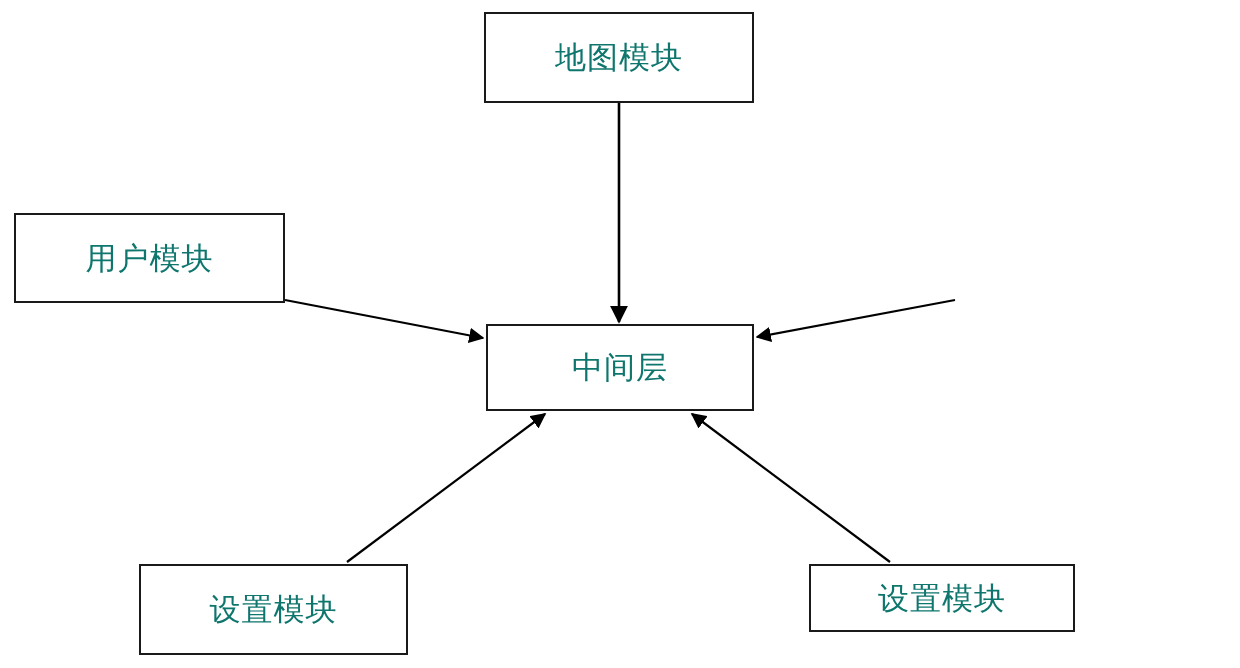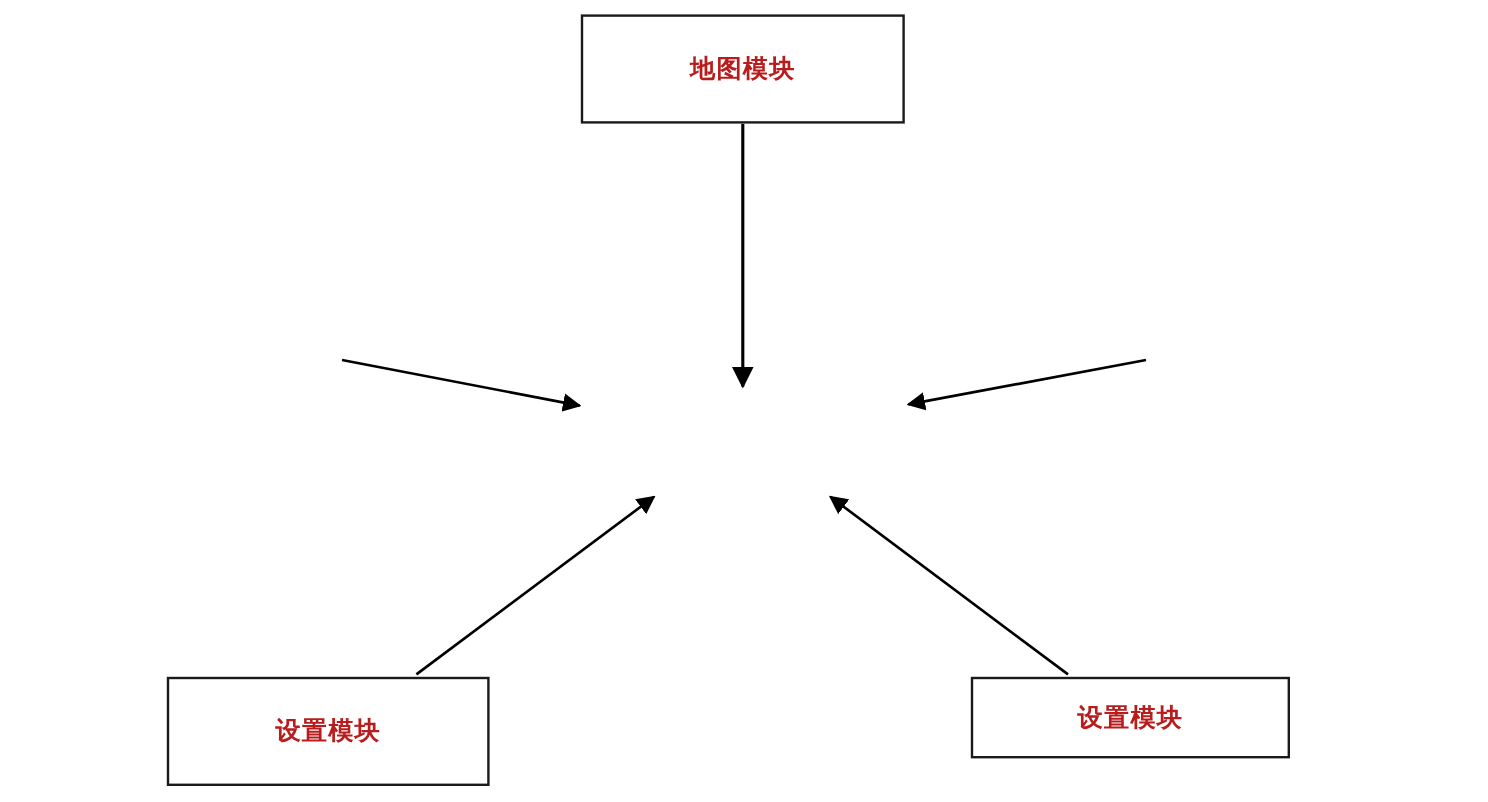--- a/index.html
+++ b/index.html
@@ -26,26 +26,26 @@
     position: absolute;
     box-sizing: border-box;
     border: 2px solid #1a1a1a;
     background: #ffffff;
     display: flex;
     align-items: center;
     justify-content: center;
     z-index: 2;
   }
   .node-label {
-    font-size: 21px;
+    font-size: 31px;
     line-height: 1;
-    color: #b91c1c;
+    color: #0f766e;
     letter-spacing: 1px;
     white-space: nowrap;
-    font-weight: 700;
+    font-weight: 400;
   }
   #node-map        { left: 484px;  top: 12px;  width: 270px; height: 91px; }
   #node-user       { left: 14px;   top: 213px; width: 271px; height: 90px; }
   #node-chat       { left: 957px;  top: 213px; width: 267px; height: 90px; }
   #node-middle     { left: 486px;  top: 324px; width: 268px; height: 87px; }
   #node-home       { left: 139px;  top: 564px; width: 269px; height: 91px; }
   #node-settings   { left: 809px;  top: 564px; width: 266px; height: 68px; }
 </style>
 </head>
 <body>
@@ -67,22 +67,28 @@
 
     <line x1="347" y1="562" x2="545" y2="414" stroke="#000000" stroke-width="2.2" marker-end="url(#arrowhead)"></line>
 
     <line x1="890" y1="562" x2="692" y2="414" stroke="#000000" stroke-width="2.2" marker-end="url(#arrowhead)"></line>
   </svg>
 
   <div class="node" id="node-map">
     <span class="node-label">地图模块</span>
   </div>
 
+  <div class="node" id="node-user">
+    <span class="node-label">用户模块</span>
+  </div>
 
 
+  <div class="node" id="node-middle">
+    <span class="node-label">中间层</span>
+  </div>
 
   <div class="node" id="node-home">
     <span class="node-label">设置模块</span>
   </div>
 
   <div class="node" id="node-settings">
     <span class="node-label">设置模块</span>
   </div>
 
 </div>

